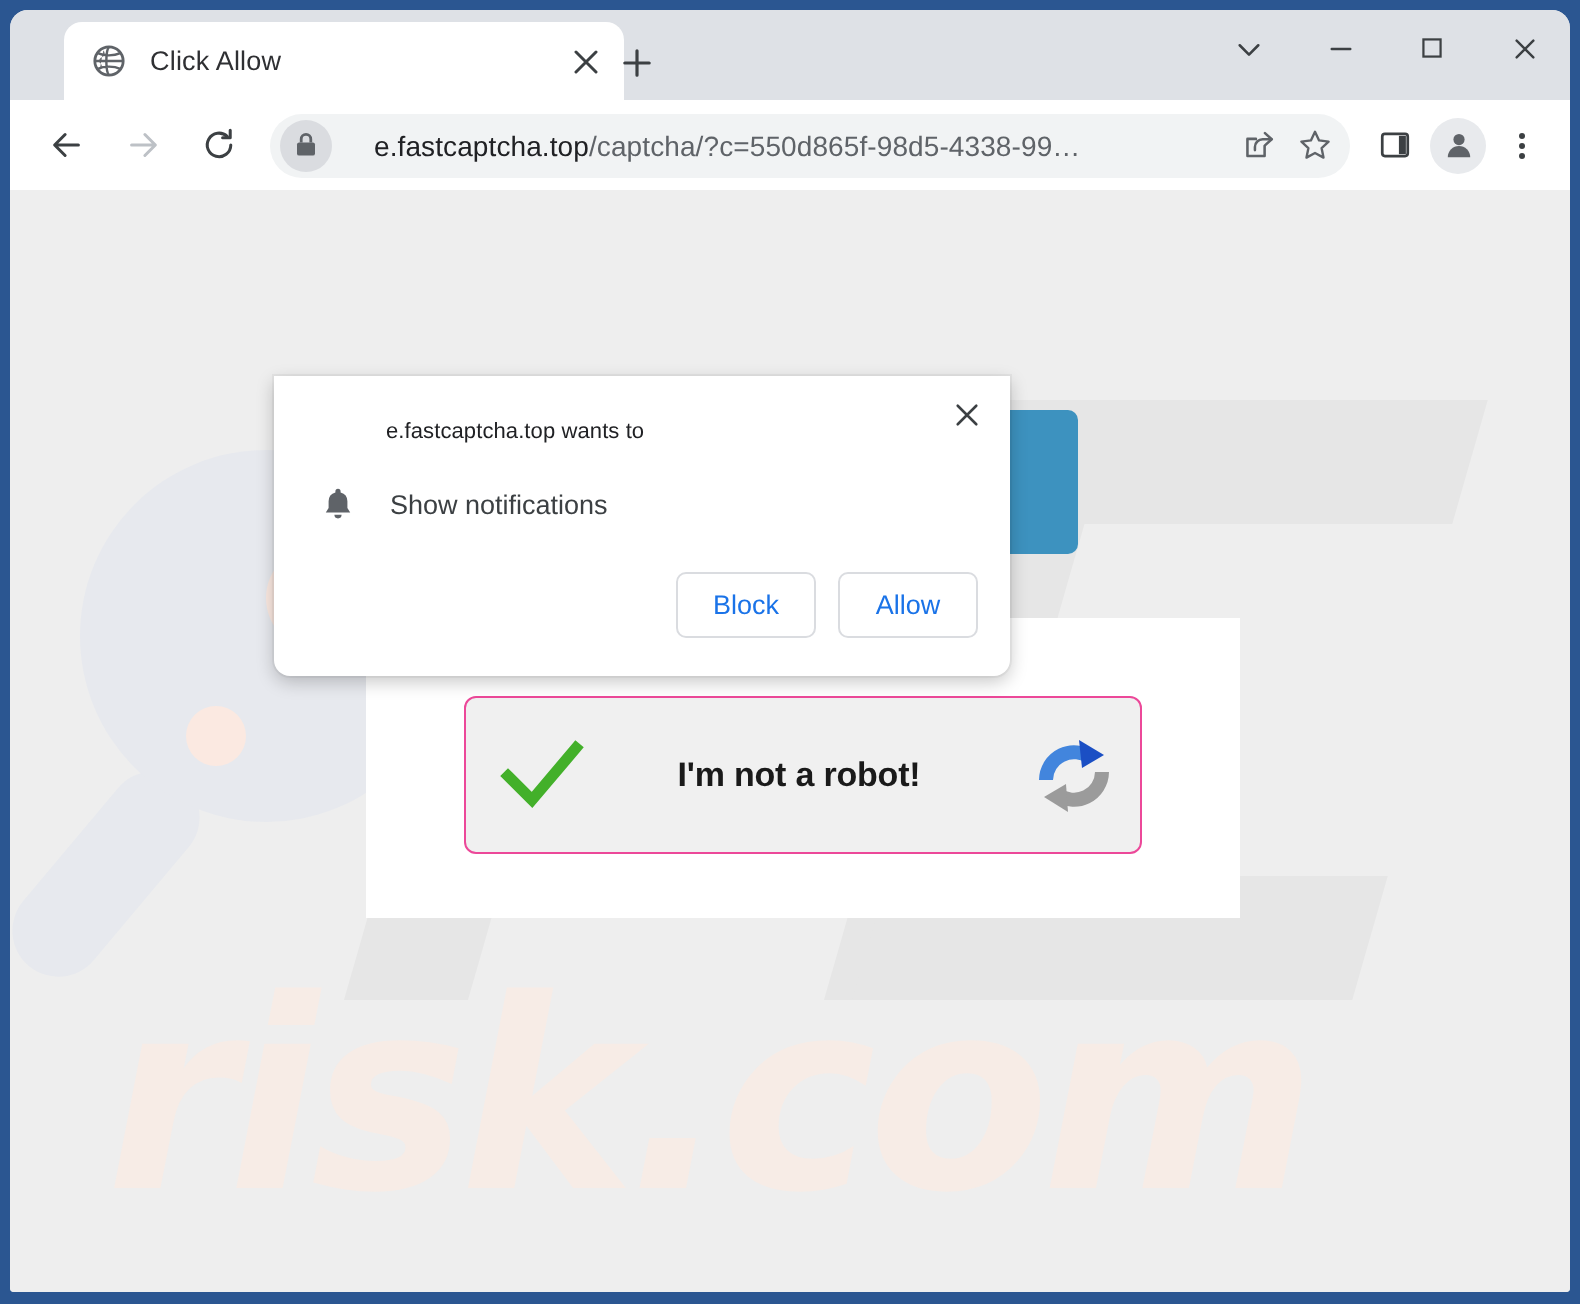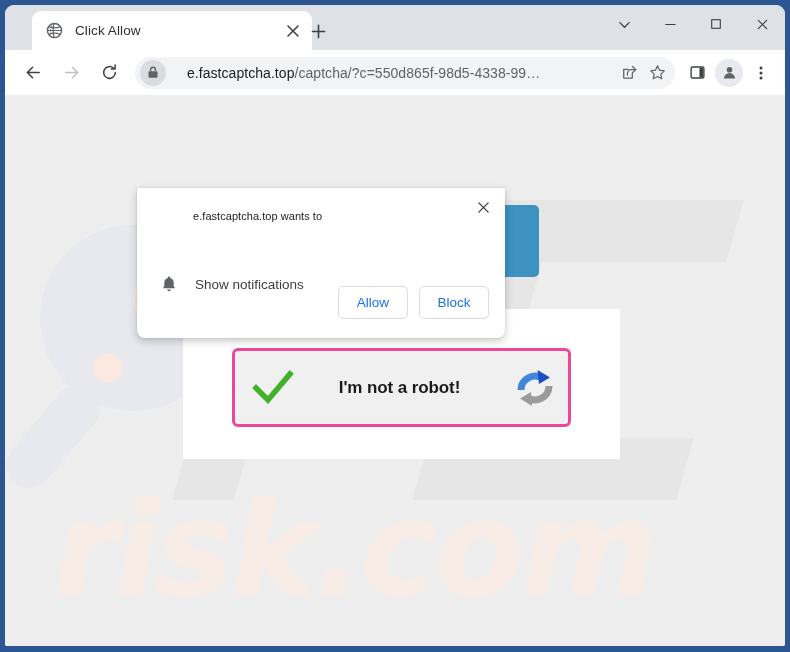--- a/index.html
+++ b/index.html
@@ -298,21 +298,21 @@
     line-height: 1.45;
     overflow: hidden;
   }
 
   
   #captcha-widget {
     position: absolute;
     left: 227px; top: 253px;
     width: 339px; height: 79px;
     background: #f0f0f0;
-    border: 3px solid #ec4899;
+    border: 1px solid #ec4899;
     border-radius: 6px;
     display: flex;
     align-items: center;
   }
   #captcha-check {
     width: 76px;
     display: flex; align-items: center; justify-content: center;
   }
   #captcha-label {
     flex: 1 1 auto;
@@ -351,21 +351,20 @@
     font-size: 11px;
     color: #202124;
     letter-spacing: .05px;
     margin-left: 36px;
   }
   #notif-permission-row {
     position: absolute;
     left: 20px; top: 55px;
     display: flex;
     align-items: center;
-    margin-top: 32px;
   }
   #notif-bell-icon {
     width: 24px;
     display: flex; align-items: center; justify-content: center;
     margin-right: 14px;
   }
   #notif-permission-label {
     font-size: 13.5px;
     color: #3c4043;
   }
@@ -567,20 +566,20 @@
         <div id="notif-permission-row">
           <span id="notif-bell-icon">
             <svg width="16" height="18" viewBox="0 0 16 18">
               <path d="M8 1.4 a1.3 1.3 0 0 1 1.3 1.3 v.5 a4.6 4.6 0 0 1 3.4 4.4 v3.4 l1.4 2.3 H1.9 l1.4-2.3 V7.6 a4.6 4.6 0 0 1 3.4-4.4 v-.5 A1.3 1.3 0 0 1 8 1.4 Z" fill="#5f6368"></path>
               <path d="M6.2 14.4 a1.8 1.8 0 0 0 3.6 0 Z" fill="#5f6368"></path>
             </svg>
           </span>
           <span id="notif-permission-label">Show notifications</span>
         </div>
         <div id="notif-actions">
+          <button class="notif-btn">Block</button>
           <button class="notif-btn">Allow</button>
-          <button class="notif-btn">Block</button>
         </div>
       </div>
 
     </div>
   </div>
 </div>
 
 </body></html>

